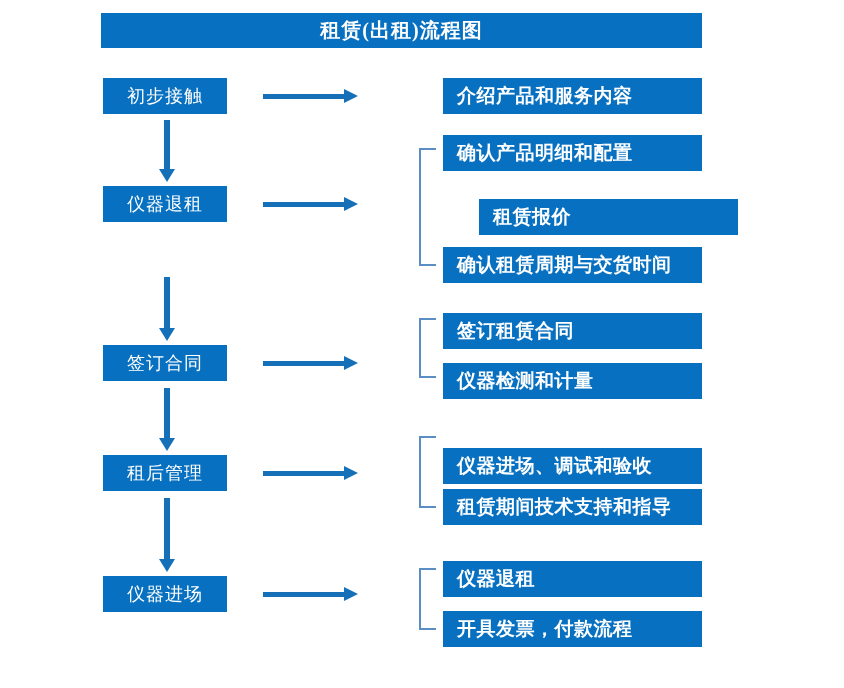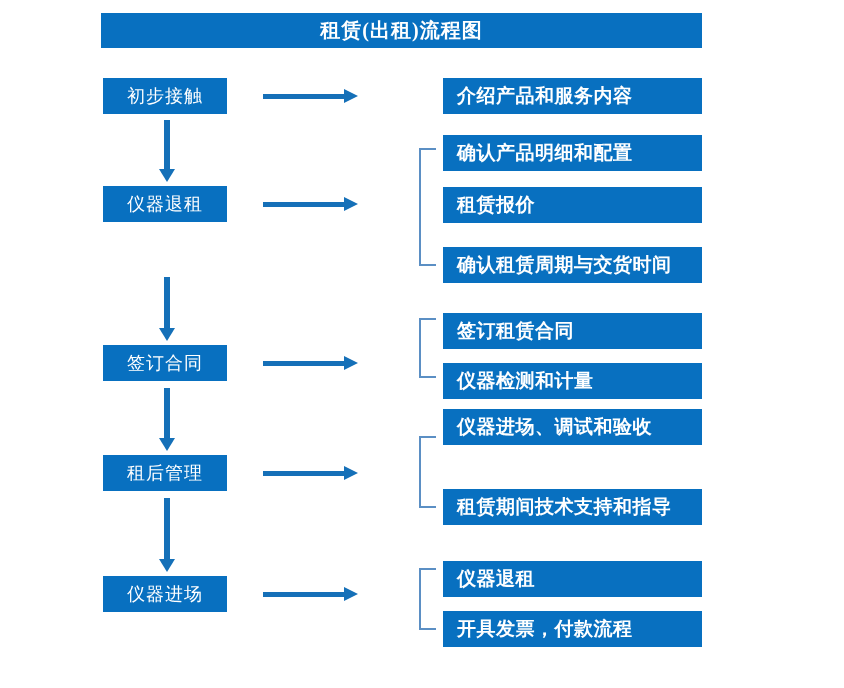--- a/index.html
+++ b/index.html
@@ -180,22 +180,22 @@
     <div class="head"></div>
   </div>
 
   <div class="bracket" style="top:148px; height:118px;"></div>
   <div class="bracket" style="top:318px; height:60px;"></div>
   <div class="bracket" style="top:436px; height:72px;"></div>
   <div class="bracket" style="top:568px; height:62px;"></div>
 
   <div class="detail-box" style="top:78px;">介绍产品和服务内容</div>
   <div class="detail-box" style="top:135px;">确认产品明细和配置</div>
-  <div class="detail-box" style="top:187px;">租赁报价</div>
+  <div class="detail-box" style="top:199px;margin-left:36px;">租赁报价</div>
   <div class="detail-box" style="top:247px;font-family:Liberation Mono, monospace;">确认租赁周期与交货时间</div>
   <div class="detail-box" style="top:313px;">签订租赁合同</div>
   <div class="detail-box" style="top:363px;">仪器检测和计量</div>
-  <div class="detail-box" style="top:409px;">仪器进场、调试和验收</div>
+  <div class="detail-box" style="top:448px;">仪器进场、调试和验收</div>
   <div class="detail-box" style="top:489px;">租赁期间技术支持和指导</div>
   <div class="detail-box" style="top:611px;">开具发票，付款流程</div>
   <div class="detail-box" style="top:561px;">仪器退租</div>
 
 </div>
 
 </body></html>

